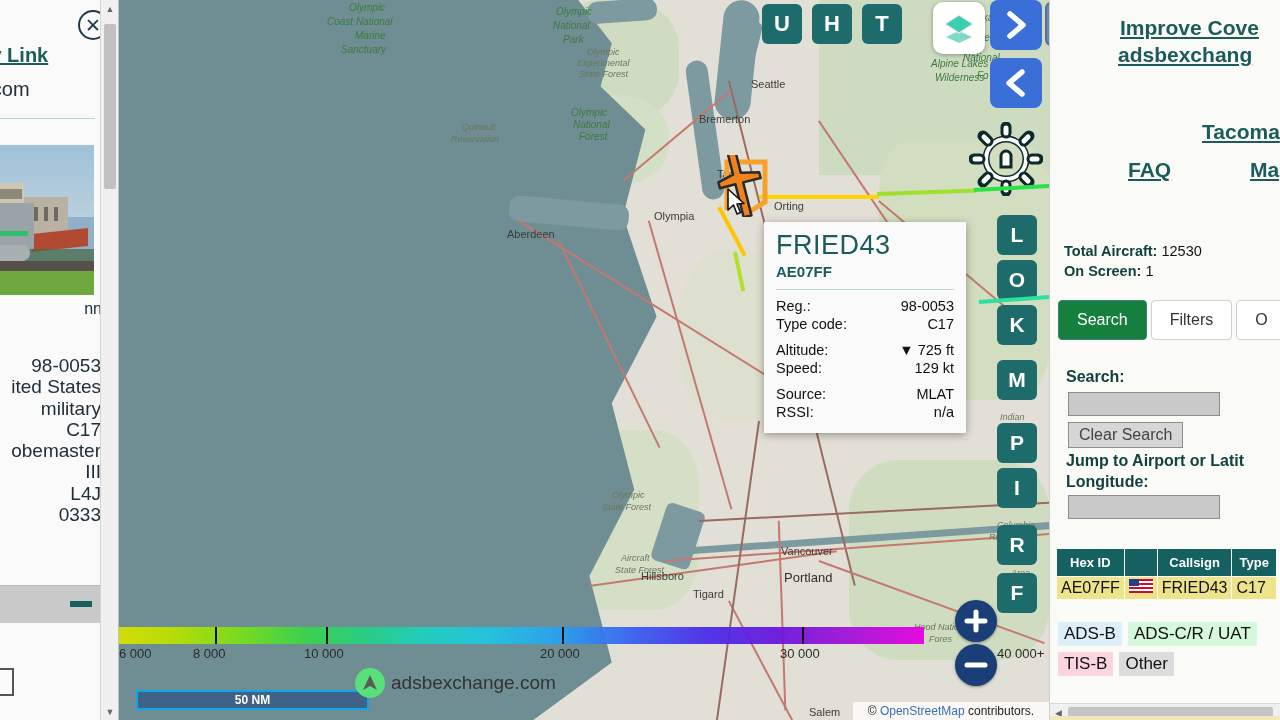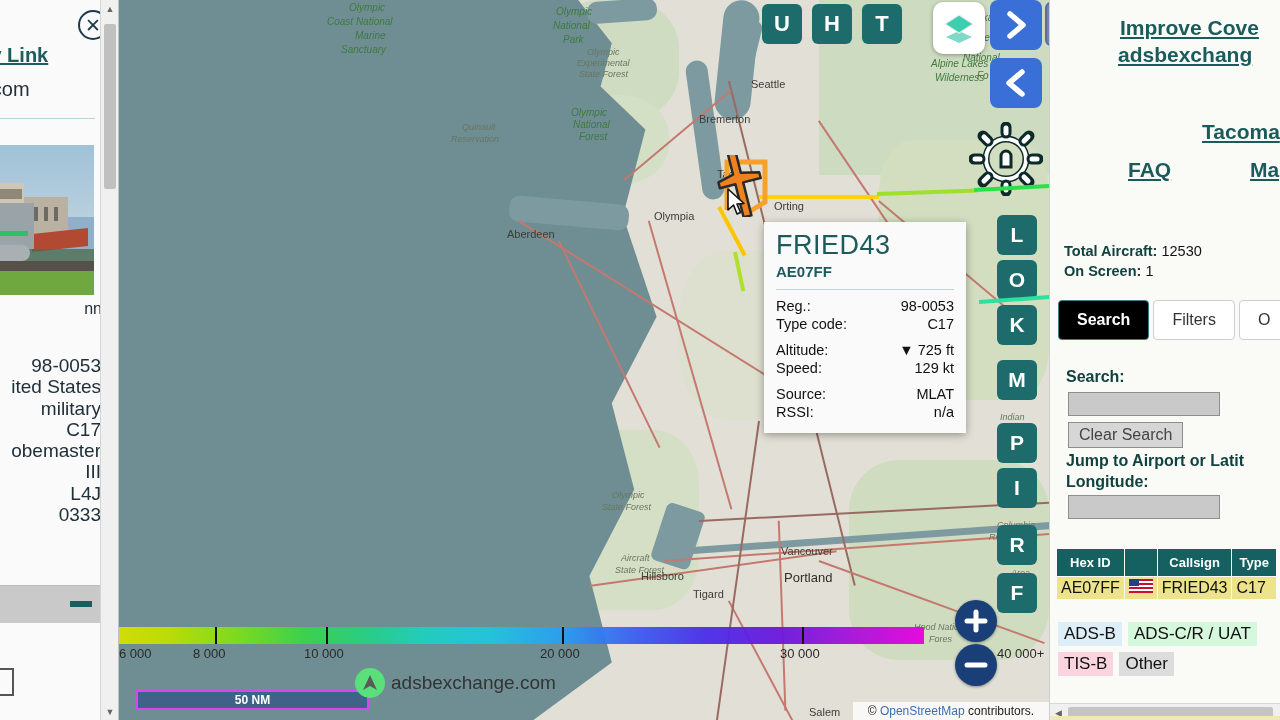--- a/index.html
+++ b/index.html
@@ -184,21 +184,21 @@
       #d6e000 0%, #bfe000 6%, #7ade1a 15%, #3ad44a 23%,
       #26cf86 31%, #1fcfbf 38%, #22c4e0 46%, #2a9ef0 55%,
       #3a5ef0 64%, #4a2ce8 73%, #6a17dc 82%, #a512d8 91%, #e800e0 100%);
     z-index: 18; opacity: .95;
   }
   .alt-tick { position: absolute; top: 627px; width: 1.5px; height: 17px; background: #111; z-index: 19; }
   .alt-lbl { position: absolute; top: 646px; font-size: 13px; color: #2a2a28; z-index: 19; white-space: nowrap; }
 
   #scalebar {
     position: absolute; left: 17px; top: 690px; width: 233px; height: 20px;
-    background: #3f6288; border: 2px solid #d946ef; z-index: 20;
+    background: #3f6288; border: 2px solid #0ea5e9; z-index: 20;
     display: flex; align-items: center; justify-content: center;
     color: #fff; font-size: 12px; font-weight: bold;
   }
   #logo-wrap {
     position: absolute; left: 236px; top: 668px; display: flex; align-items: center; gap: 6px; z-index: 20;
   }
   #logo-circle {
     width: 30px; height: 30px; border-radius: 50%; background: #5ae07a;
     display: flex; align-items: center; justify-content: center;
   }
@@ -238,21 +238,21 @@
   #r-total { position: absolute; left: 14px; top: 243px; font-size: 14.5px; color: #111; }
   #r-total b { color: #12423f; }
   #r-onscreen { position: absolute; left: 14px; top: 263px; font-size: 14.5px; color: #111; }
   #r-onscreen b { color: #12423f; }
 
   #r-tabs { position: absolute; left: 8px; top: 300px; display: flex; gap: 4px; }
   .rtab {
     padding: 10px 18px; font-size: 16px; border-radius: 4px; cursor: pointer;
     border: 1px solid #cfcfcf; background: #fff; color: #333;
   }
-  .rtab.active { background: #000000; color: #fff; border-color: #3c7f82; font-weight: bold; }
+  .rtab.active { background: #15803d; color: #fff; border-color: #3c7f82; }
 
   #r-searchlbl { position: absolute; left: 16px; top: 368px; font-size: 16px; font-weight: bold; color: #12423f; }
   #r-searchinput {
     position: absolute; left: 18px; top: 392px; width: 152px; height: 24px;
     background: #c9c9c9; border: 1px solid #8e8e8e; font-size: 14px; padding: 0 4px;
   }
   #r-clearbtn {
     position: absolute; left: 18px; top: 422px; height: 26px; padding: 0 10px;
     background: #d6d6d6; border: 1px solid #8e8e8e; font-size: 16px; color: #444;
     display:flex; align-items:center; justify-content:center; cursor: pointer;

